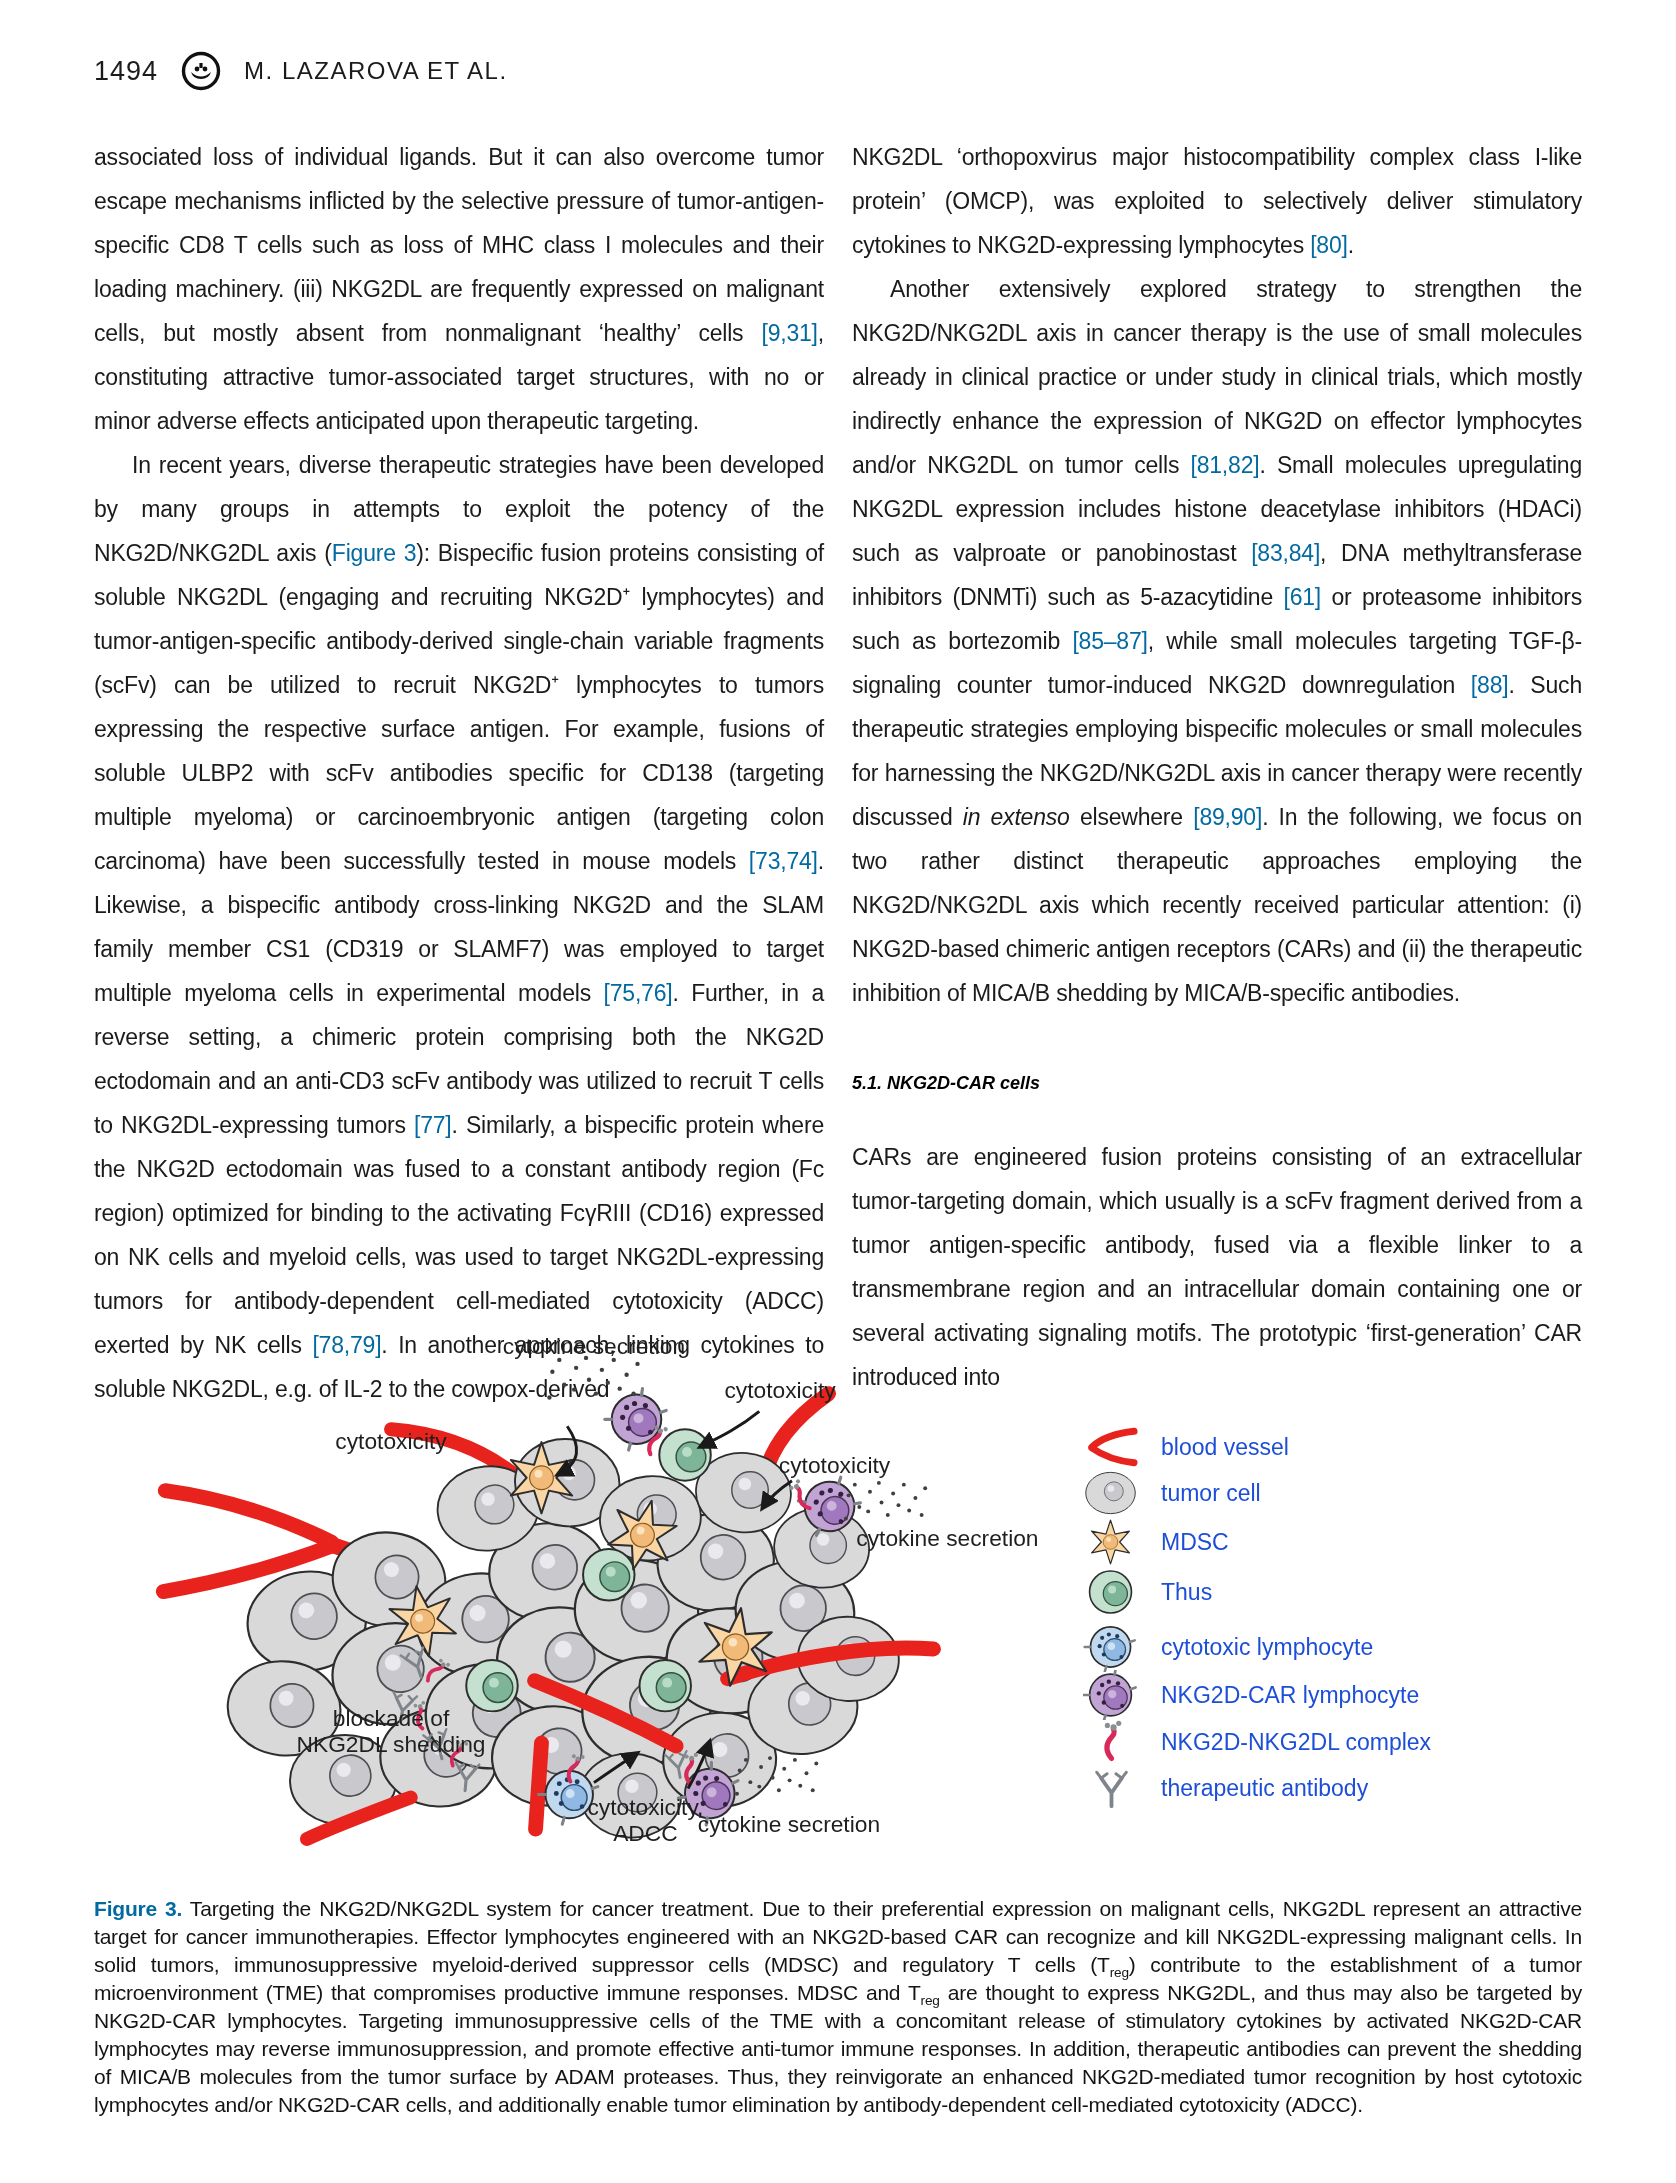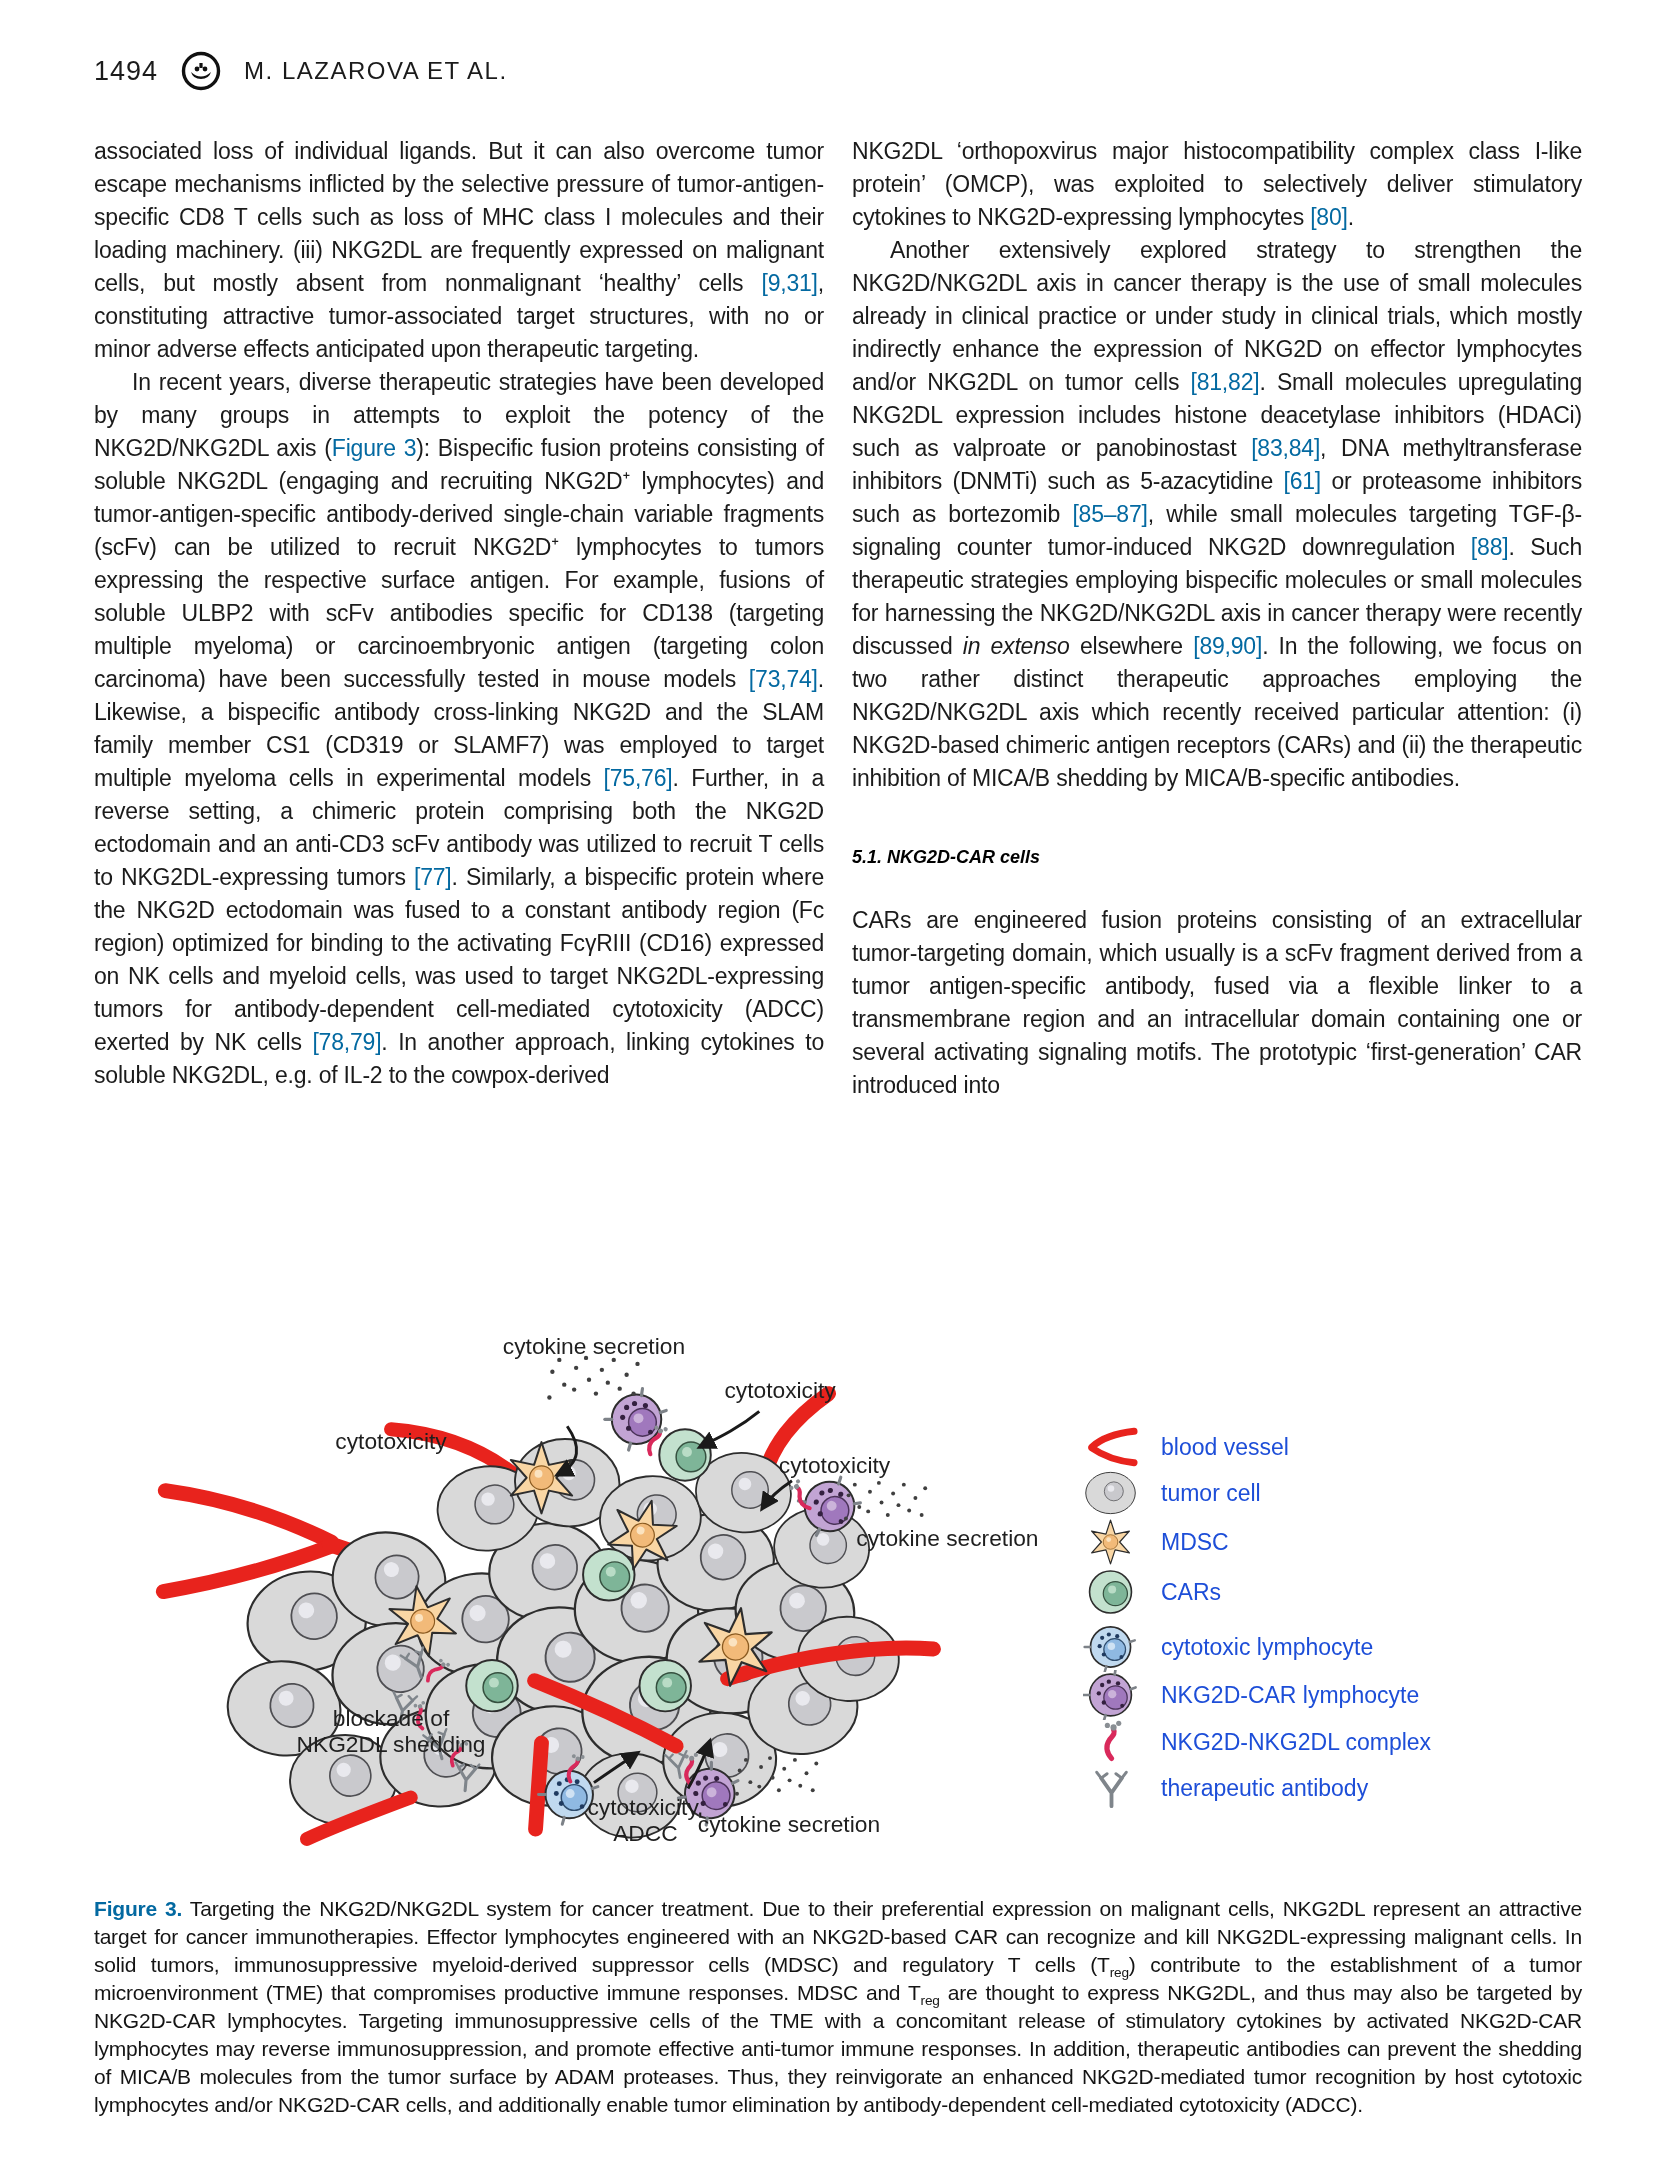--- a/index.html
+++ b/index.html
@@ -5,21 +5,21 @@
   html,body{margin:0;padding:0;background:#ffffff;}
   .page{position:relative;width:1676px;height:2183px;background:#ffffff;overflow:hidden;
         font-family:"Liberation Sans",sans-serif;color:#1b1b1b;}
   
   .runhead{position:absolute;left:94px;top:50px;display:flex;align-items:center;gap:22px;text-align:right;}
   .pagenum{font-size:27px;letter-spacing:1px;color:#1b1b1b;}
   .logo{width:42px;height:42px;}
   .runtitle{font-size:24px;letter-spacing:1.5px;color:#1b1b1b;}
   
   .col{position:absolute;top:135px;width:730px;text-align:justify;
-       font-size:23px;line-height:33px;letter-spacing:-0.2px;hyphens:auto;}
+       font-size:23px;line-height:44px;letter-spacing:-0.2px;hyphens:auto;}
   .col-left{left:94px;}
   .col-right{left:852px;}
   .col p{margin:0;}
   .col p.indent{text-indent:38px;}
   .cite{color:#0369a1;}
   .sec-heading{margin:46px 0 30px 0;font-size:18px;font-weight:bold;font-style:italic;
                color:#000000;letter-spacing:0;}
   sub{font-size:65%;line-height:0;}
   
   .figure{position:absolute;left:94px;top:1332px;width:1488px;height:535px;}
@@ -281,21 +281,21 @@
           </svg>
       </span>
       <span class="legend-label">MDSC</span>
     </div>
     <div class="legend-row" style="top:236px">
       <span class="legend-icon">
         <svg width="57" height="48" viewBox="0 0 58 48">
             <use href="#cGreen" transform="translate(28,24) scale(0.82)"></use>
           </svg>
       </span>
-      <span class="legend-label">CARs</span>
+      <span class="legend-label">Thus</span>
     </div>
     <div class="legend-row" style="top:291px">
       <span class="legend-icon">
         <svg width="57" height="50" viewBox="0 0 58 50">
             <use href="#cBlue" transform="translate(28,25) scale(0.85)"></use>
           </svg>
       </span>
       <span class="legend-label">cytotoxic lymphocyte</span>
     </div>
     <div class="legend-row" style="top:339px">

